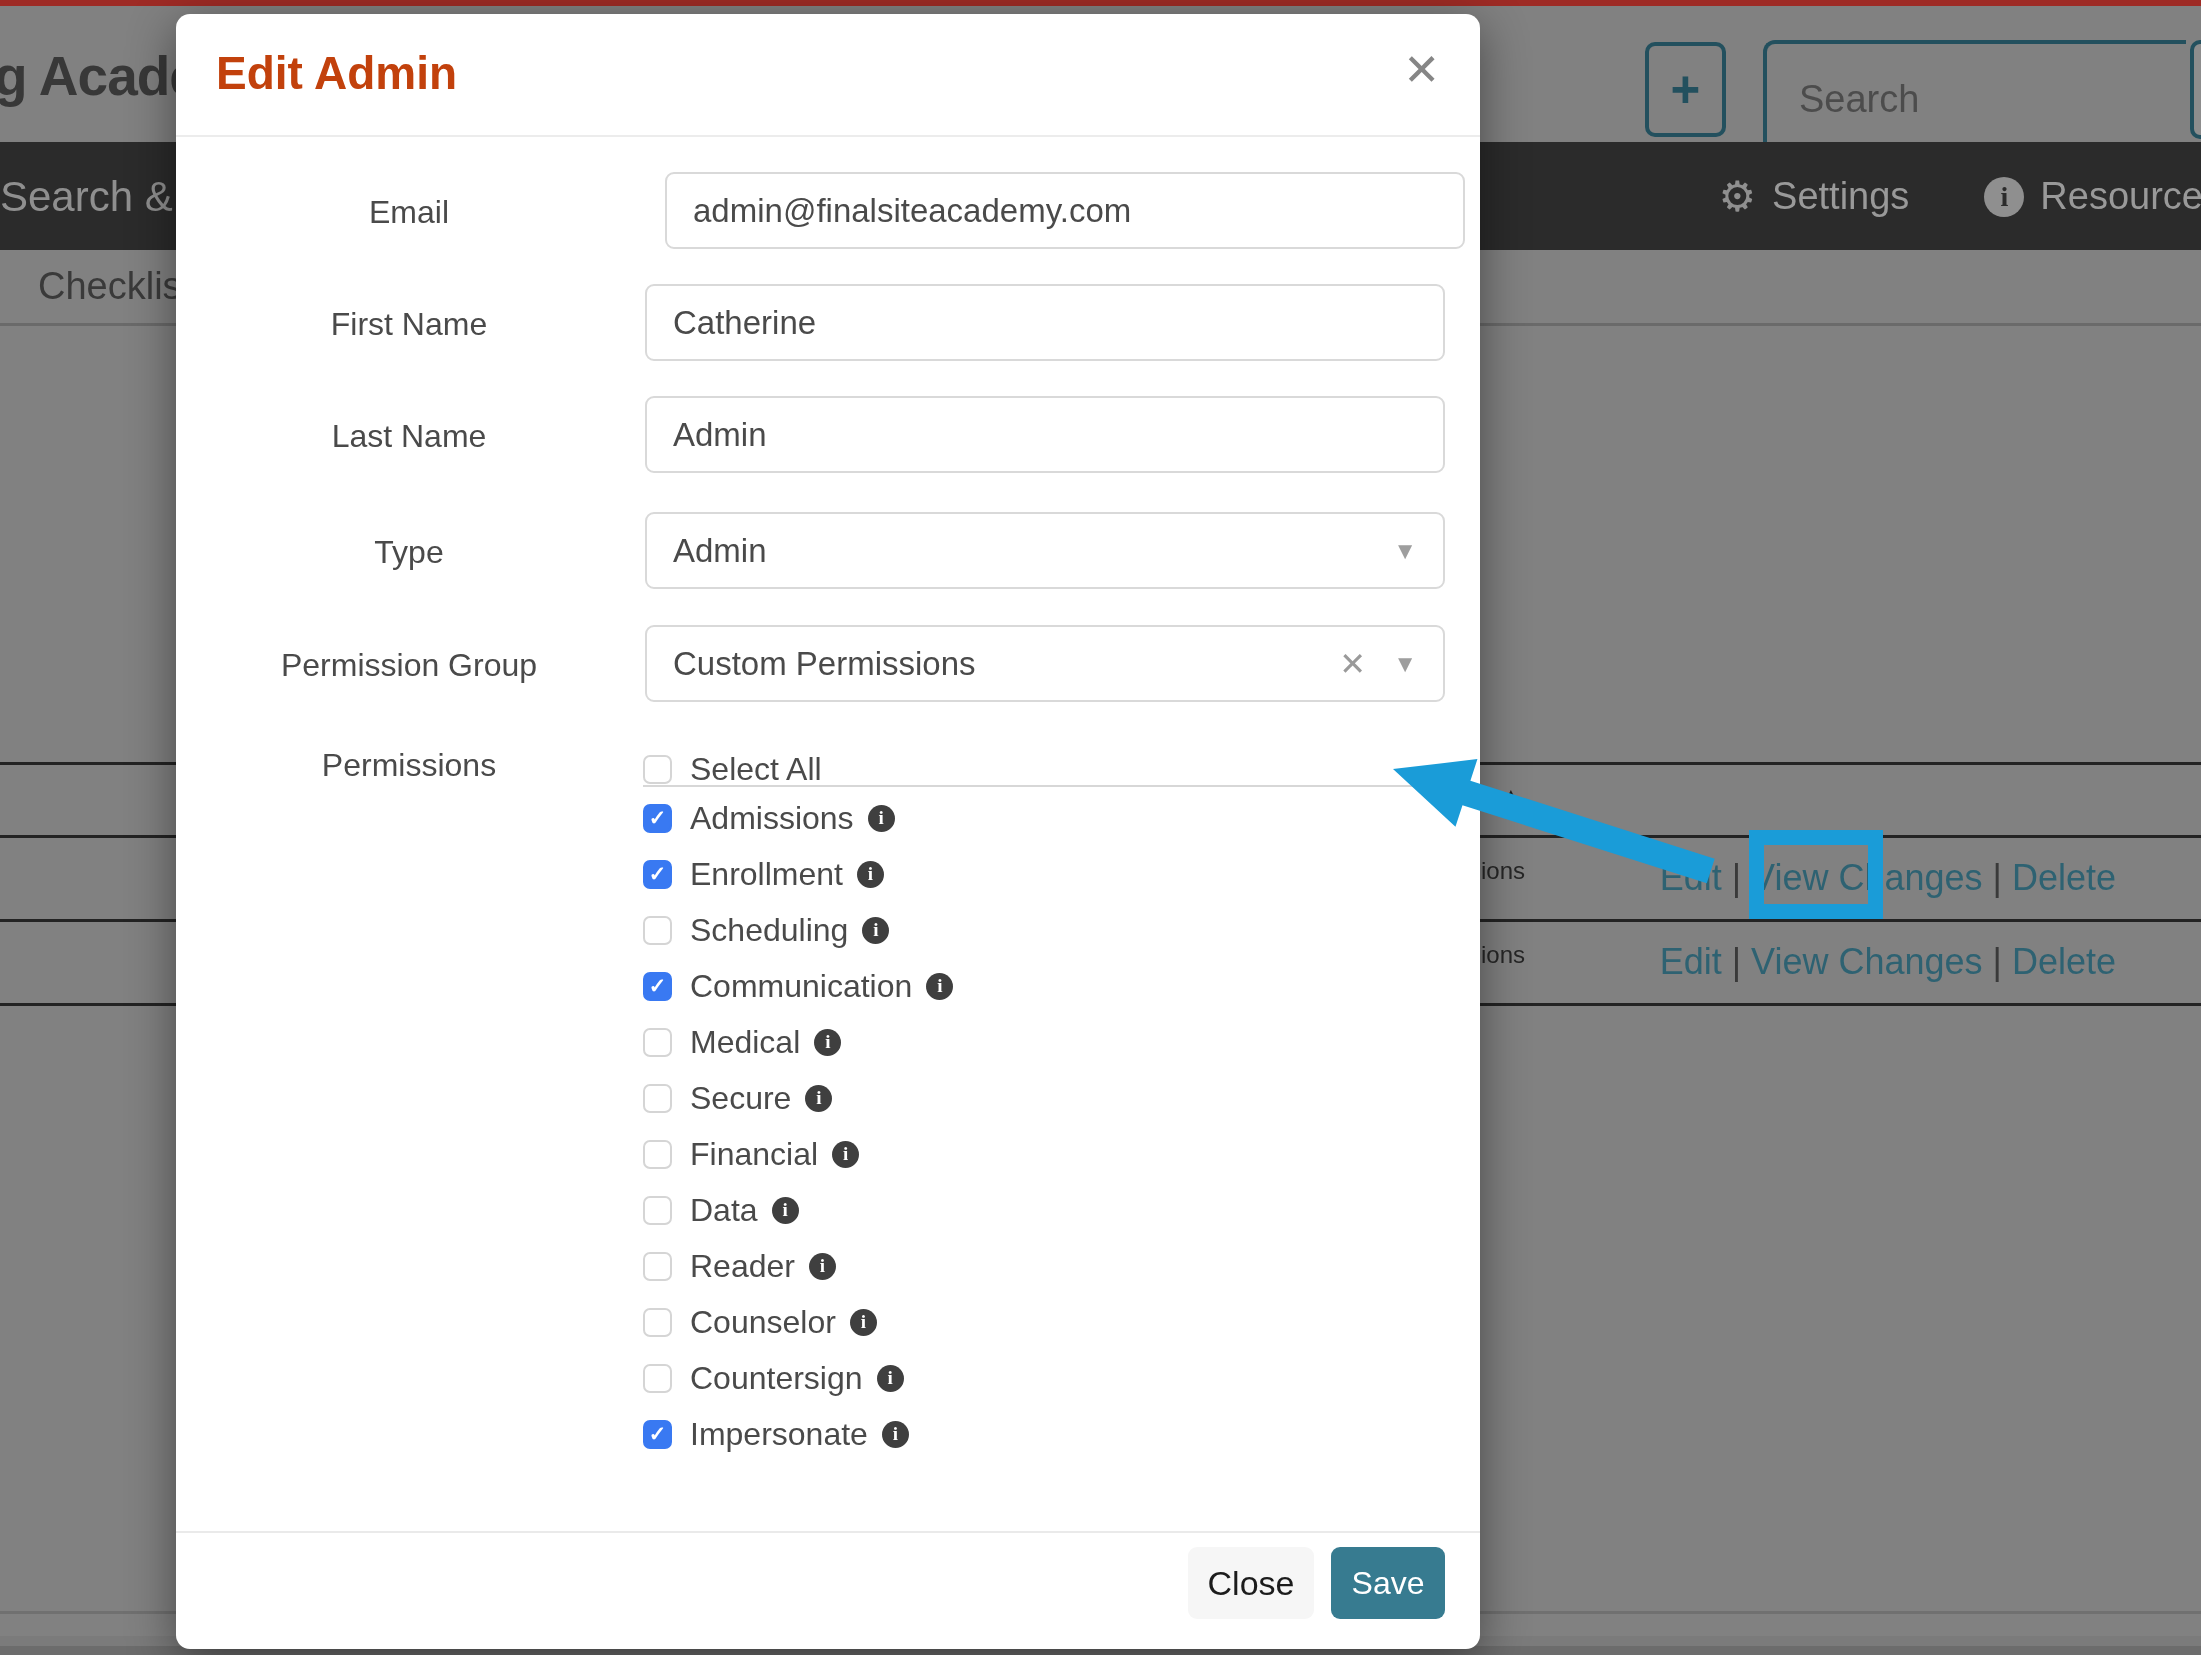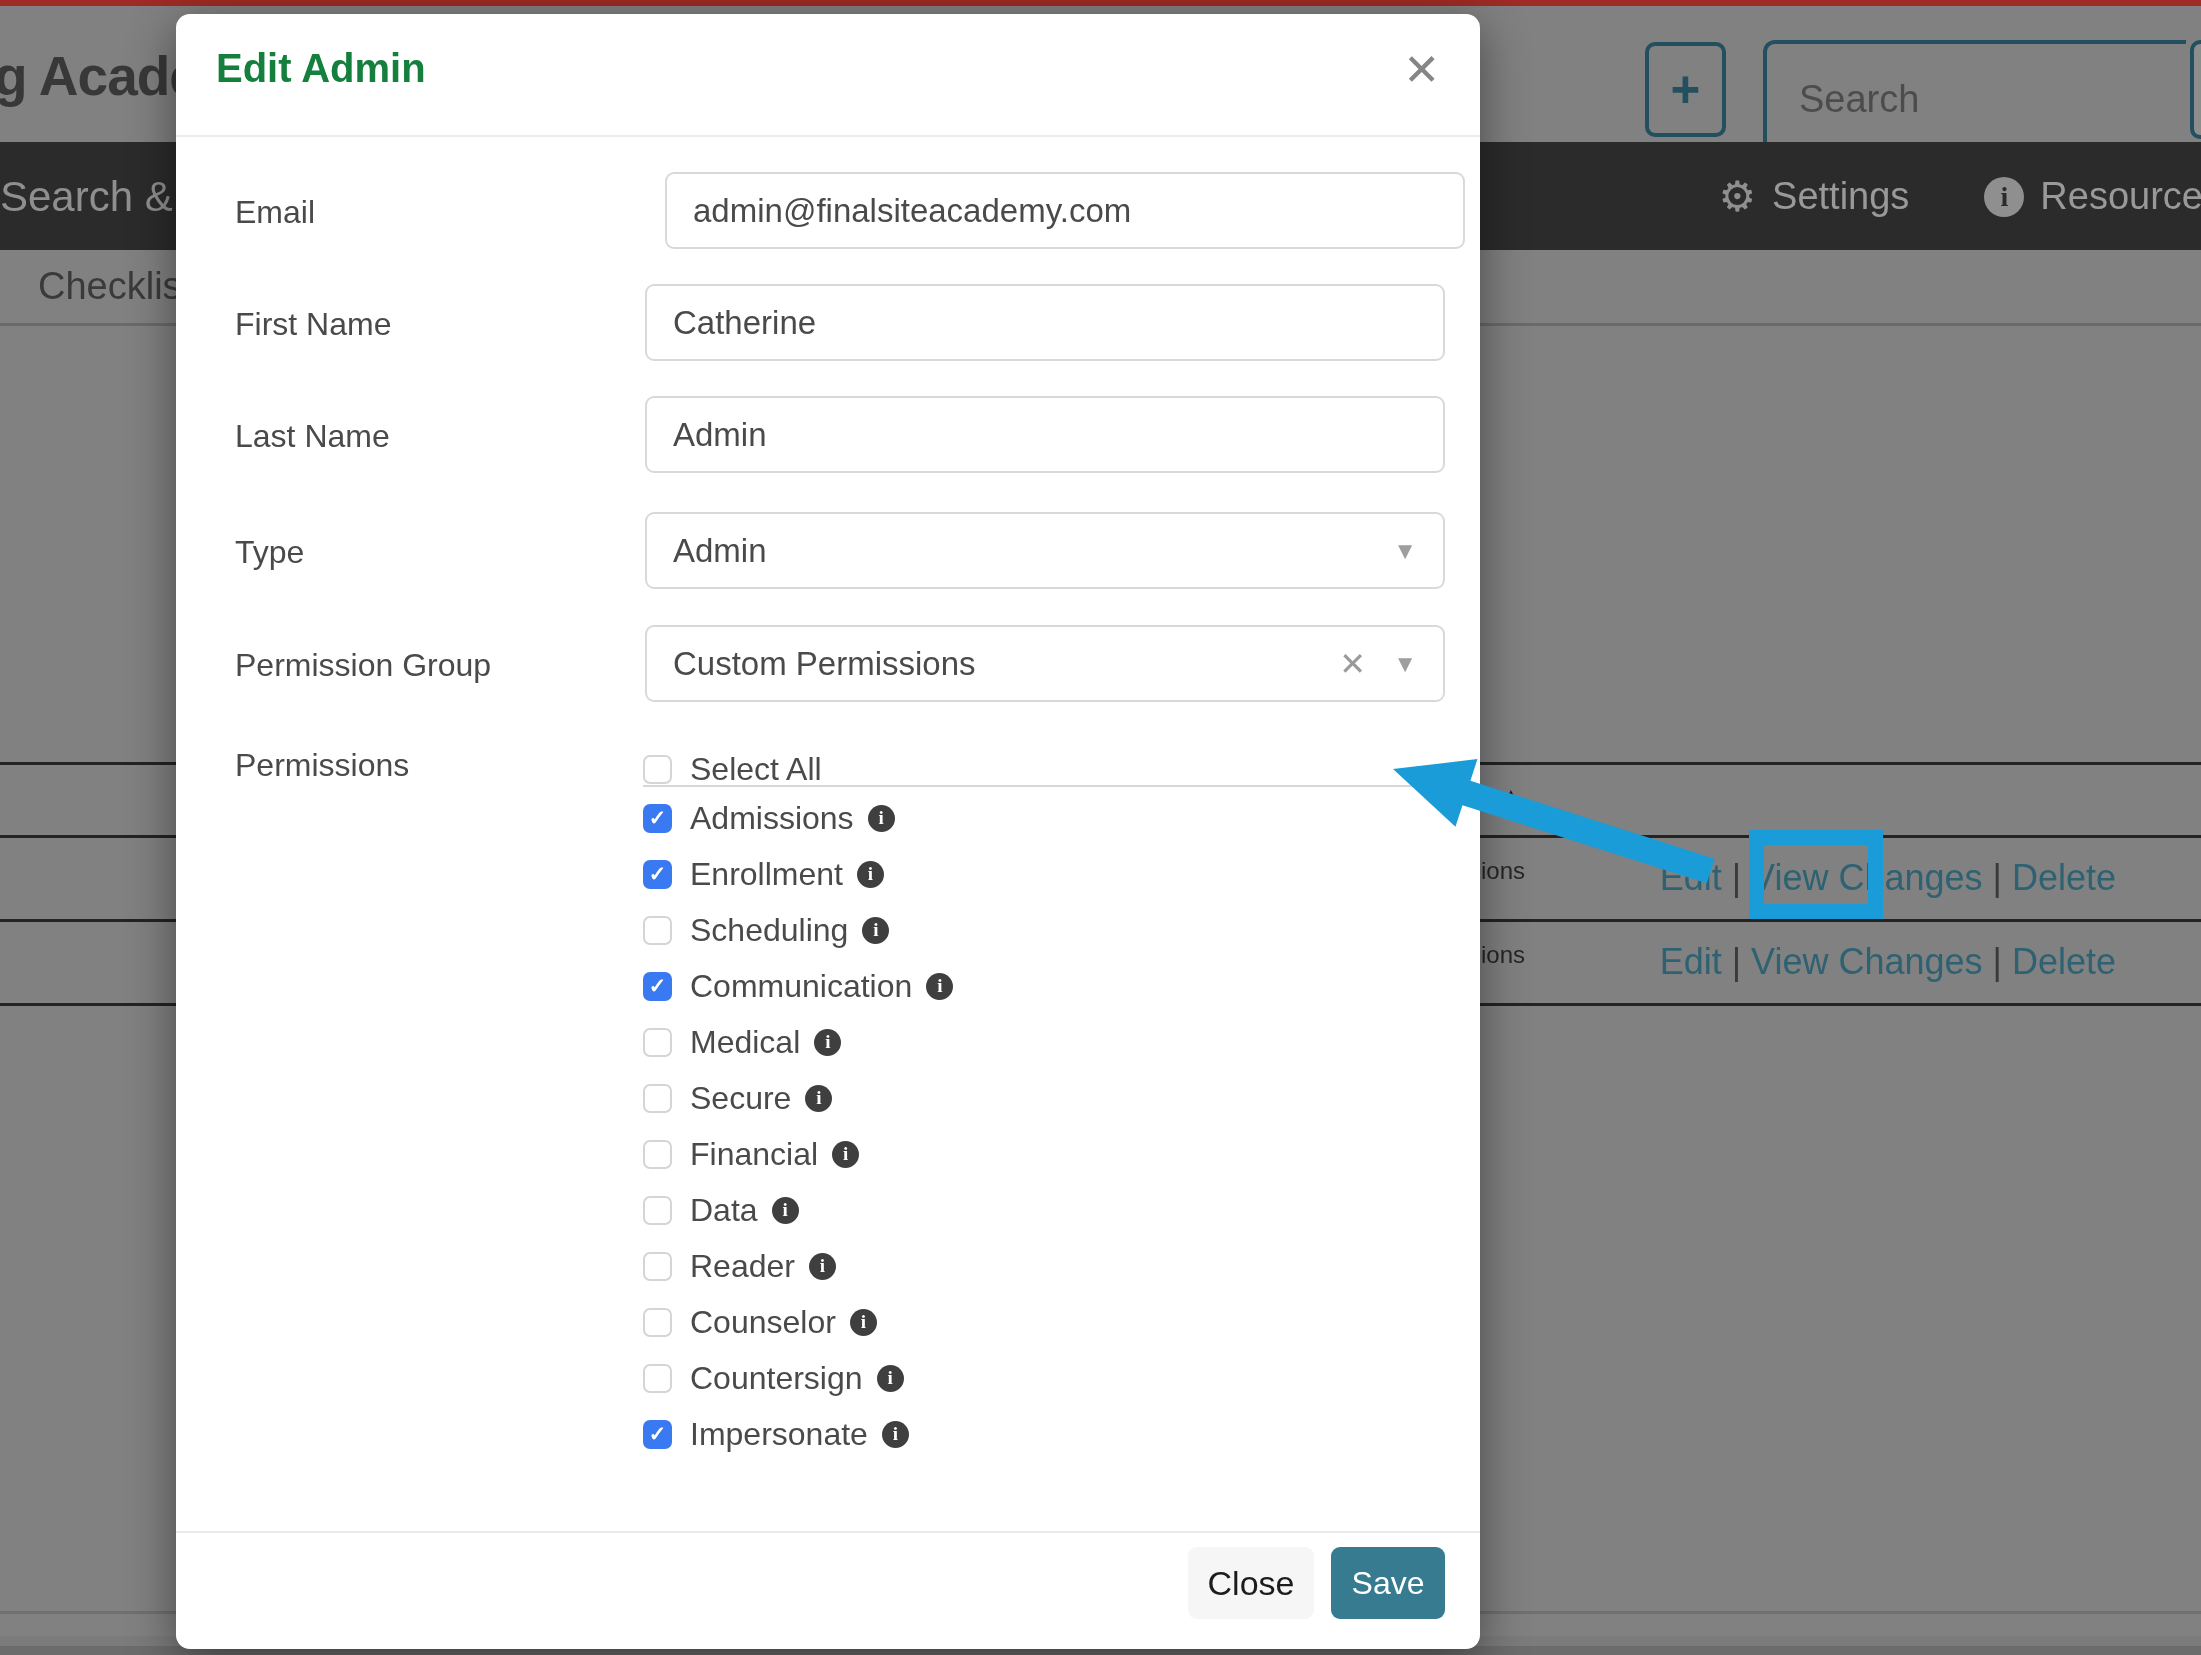--- a/index.html
+++ b/index.html
@@ -51,24 +51,24 @@
   .pipe-sep{color:#3a3a3a;padding:0 10px;}
 
   #bottom-line{left:0;top:1611px;width:2202px;height:3px;background:#707070;}
   #bottom-band{left:0;top:1636px;width:2202px;height:12px;background:#7b7b7b;}
   #bottom-band2{left:0;top:1646px;width:2202px;height:9px;background:#6c6c6c;}
 
   
   #modal{left:176px;top:14px;width:1304px;height:1635px;background:#ffffff;border-radius:14px;
     box-shadow:0 12px 48px rgba(0,0,0,0.45);z-index:10;}
   #modal-header{position:absolute;left:0;top:0;width:100%;height:123px;border-bottom:2px solid #ececec;box-sizing:border-box;}
-  #modal-title{position:absolute;left:40px;top:32px;font-size:40px;font-weight:600;color:#15803d;}
+  #modal-title{position:absolute;left:40px;top:32px;font-size:46px;font-weight:600;color:#c2410c;}
   #modal-close{position:absolute;right:40px;top:34px;font-size:44px;color:#868686;font-weight:300;cursor:pointer;line-height:1;}
 
-  .field-label{position:absolute;left:59px;width:348px;text-align:left;font-size:32px;color:#4a4a4a;}
+  .field-label{position:absolute;left:59px;width:348px;text-align:center;font-size:32px;color:#4a4a4a;}
   .field-input{position:absolute;left:469px;width:800px;height:77px;border:2px solid #d9d9d9;border-radius:9px;box-sizing:border-box;
     display:flex;align-items:center;font-size:33px;color:#4a4a4a;background:#fff;}
   .field-input .val{margin-left:26px;}
   .caret-down{position:absolute;right:26px;top:50%;transform:translateY(-50%);font-size:24px;color:#9e9e9e;}
   .clear-x{position:absolute;right:77px;top:50%;transform:translateY(-50%);font-size:32px;color:#9a9a9a;}
 
   
   #perm-label{top:733px;}
   #selectall-row{position:absolute;left:467px;top:734px;height:42px;display:flex;align-items:center;gap:18px;}
   #perm-divider{position:absolute;left:467px;top:771px;width:802px;height:2px;background:#d7d7d7;}

